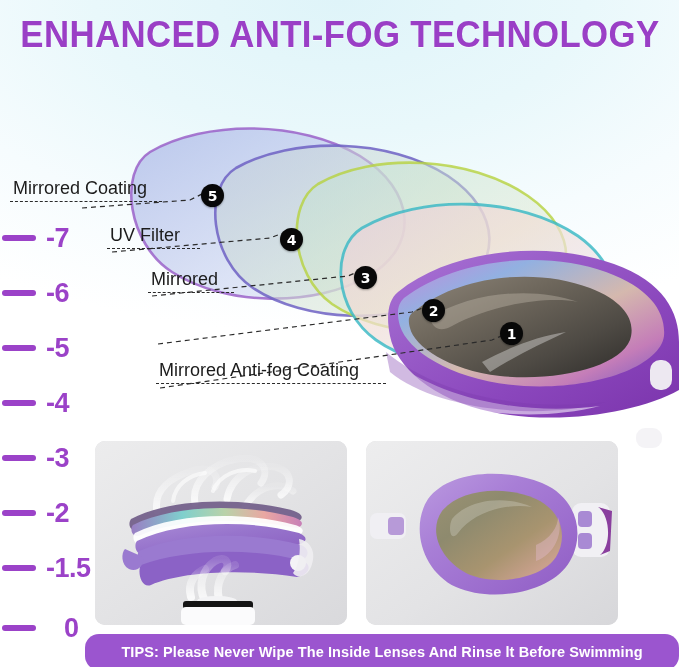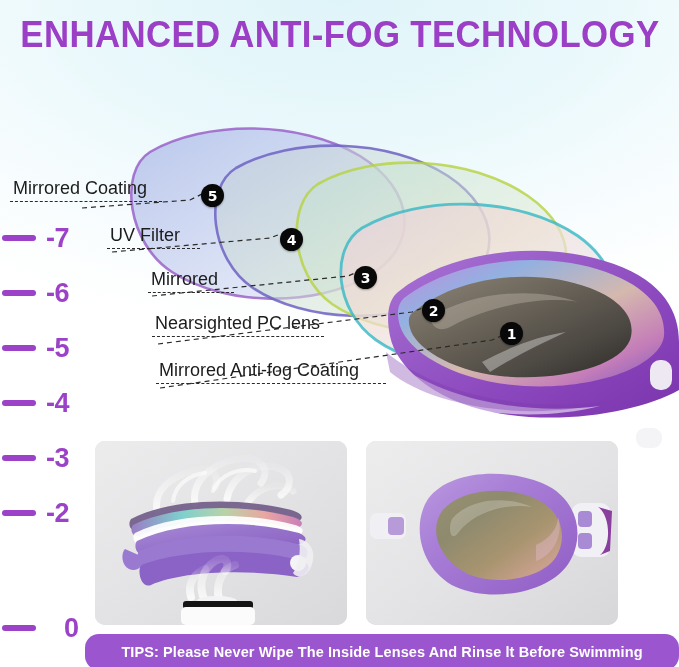--- a/index.html
+++ b/index.html
@@ -198,24 +198,20 @@
     <span class="rule"></span>
   </div>
   <div class="badge" style="left:280px;top:228px;">4</div>
 
   <div class="callout" style="left:148px;top:269px;width:86px;">
     <span class="txt">Mirrored</span>
     <span class="rule"></span>
   </div>
   <div class="badge" style="left:354px;top:266px;">3</div>
 
-  <div class="callout" style="left:152px;top:313px;width:172px;">
-    <span class="txt">Nearsighted PC lens</span>
-    <span class="rule"></span>
-  </div>
   <div class="badge" style="left:422px;top:299px;">2</div>
 
   <div class="callout" style="left:156px;top:360px;width:230px;">
     <span class="txt">Mirrored Anti-fog Coating</span>
     <span class="rule"></span>
   </div>
   <div class="badge" style="left:500px;top:322px;">1</div>
 
   <div id="scale">
     <div class="tick" style="top:8px;">
@@ -234,20 +230,24 @@
       <span class="bar"></span>
       <span class="val">-4</span>
     </div>
     <div class="tick" style="top:228px;">
       <span class="bar"></span>
       <span class="val">-3</span>
     </div>
     <div class="tick" style="top:283px;">
       <span class="bar"></span>
       <span class="val">-2</span>
+    </div>
+    <div class="tick" style="top:338px;">
+      <span class="bar"></span>
+      <span class="val">-1.5</span>
     </div>
     <div class="tick" style="top:398px;">
       <span class="bar"></span>
       <span class="val" style="margin-left:28px;">0</span>
     </div>
   </div>
 
   <div class="panel" id="panelL">
     <svg viewBox="0 0 252 184" width="252" height="184">
       <defs>

